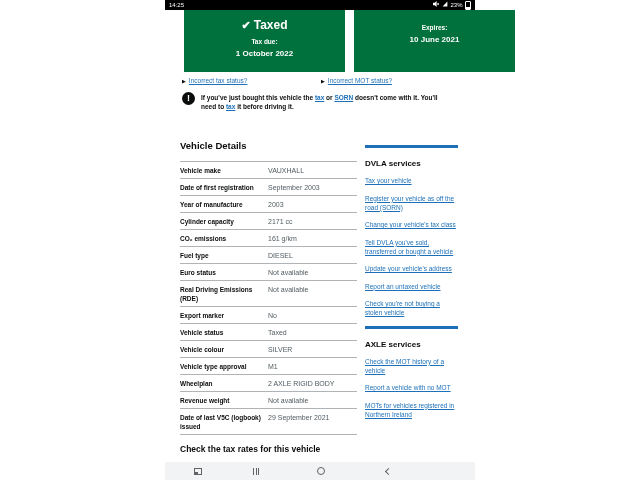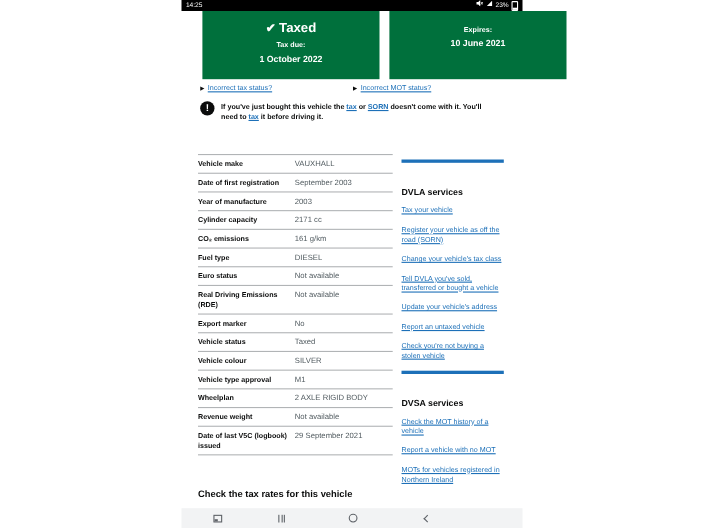--- a/index.html
+++ b/index.html
@@ -43,21 +43,21 @@
   .vd-table{border-bottom:1px solid #b1b4b6}
   .vd-row{display:flex;border-top:1px solid #b1b4b6;padding:3.5px 0}
   .vd-label{width:88px;font-weight:bold;font-size:6.5px;line-height:9px;padding-right:5px;box-sizing:border-box}
   .vd-value{flex:1;font-size:7px;color:#505a5f;line-height:9px}
   .tax-heading{position:absolute;left:15px;top:444px;font-size:8.5px;font-weight:bold}
 
   
   .sidebar{position:absolute;left:200px;top:145px;width:93px}
   .side-section{border-top:3px solid #1d70b8;padding-top:3px}
   .side-section + .side-section{margin-top:8px}
-  .side-heading{font-size:8px;font-weight:bold;margin:19px 0 8px}
+  .side-heading{font-size:8px;font-weight:bold;margin:8px 0 8px}
   .side-link{display:block;font-size:6.5px;line-height:9px;color:#1d70b8;text-decoration:underline;margin-bottom:8.5px;cursor:pointer}
 
   
   .navbar{position:absolute;bottom:0;left:0;width:100%;height:18px;background:#f2f3f4}
   .nav-btn{position:absolute;top:0;height:18px;width:14px;display:flex;align-items:center;justify-content:center;cursor:pointer}
   .icon-window{width:6px;height:5px;border:1px solid #5f6368;position:relative}
   .icon-window::after{content:"";position:absolute;left:0;bottom:0;width:2.5px;height:2px;background:#5f6368}
   .icon-recents{display:flex;gap:1.5px}
   .icon-recents i{display:block;width:1px;height:7px;background:#5f6368}
   .icon-home{width:6px;height:6px;border:1px solid #5f6368;border-radius:50%}
@@ -107,20 +107,21 @@
       <span class="inc-label">Incorrect MOT status?</span>
     </div>
   </div>
 
   <div class="warning">
     <span class="warn-icon">!</span>
     <span class="warn-text"><span>If you've just bought this vehicle the </span><a>tax</a><span> or </span><a>SORN</a><span> doesn't come with it. You'll need to </span><a>tax</a><span> it before driving it.</span></span>
   </div>
 
   <div class="main">
+    <div class="vd-heading">Vehicle Details</div>
     <div class="vd-table">
 
         <div class="vd-row">
           <div class="vd-label">Vehicle make</div>
           <div class="vd-value">VAUXHALL</div>
         </div>
 
         <div class="vd-row">
           <div class="vd-label">Date of first registration</div>
           <div class="vd-value">September 2003</div>
@@ -203,21 +204,21 @@
       <a class="side-link">Tax your vehicle</a>
           <a class="side-link">Register your vehicle as off the road (SORN)</a>
           <a class="side-link">Change your vehicle's tax class</a>
           <a class="side-link">Tell DVLA you've sold, transferred or bought a vehicle</a>
           <a class="side-link">Update your vehicle's address</a>
           <a class="side-link">Report an untaxed vehicle</a>
           <a class="side-link">Check you're not buying a stolen vehicle</a>
         </div>
     </div>
     <div class="side-section">
-      <div class="side-heading">DVSA services</div>
+      <div class="side-heading">AXLE services</div>
       <div>
 
       <a class="side-link">Check the MOT history of a vehicle</a>
           <a class="side-link">Report a vehicle with no MOT</a>
           <a class="side-link">MOTs for vehicles registered in Northern Ireland</a>
         </div>
     </div>
   </div>
 
   <div class="navbar">

